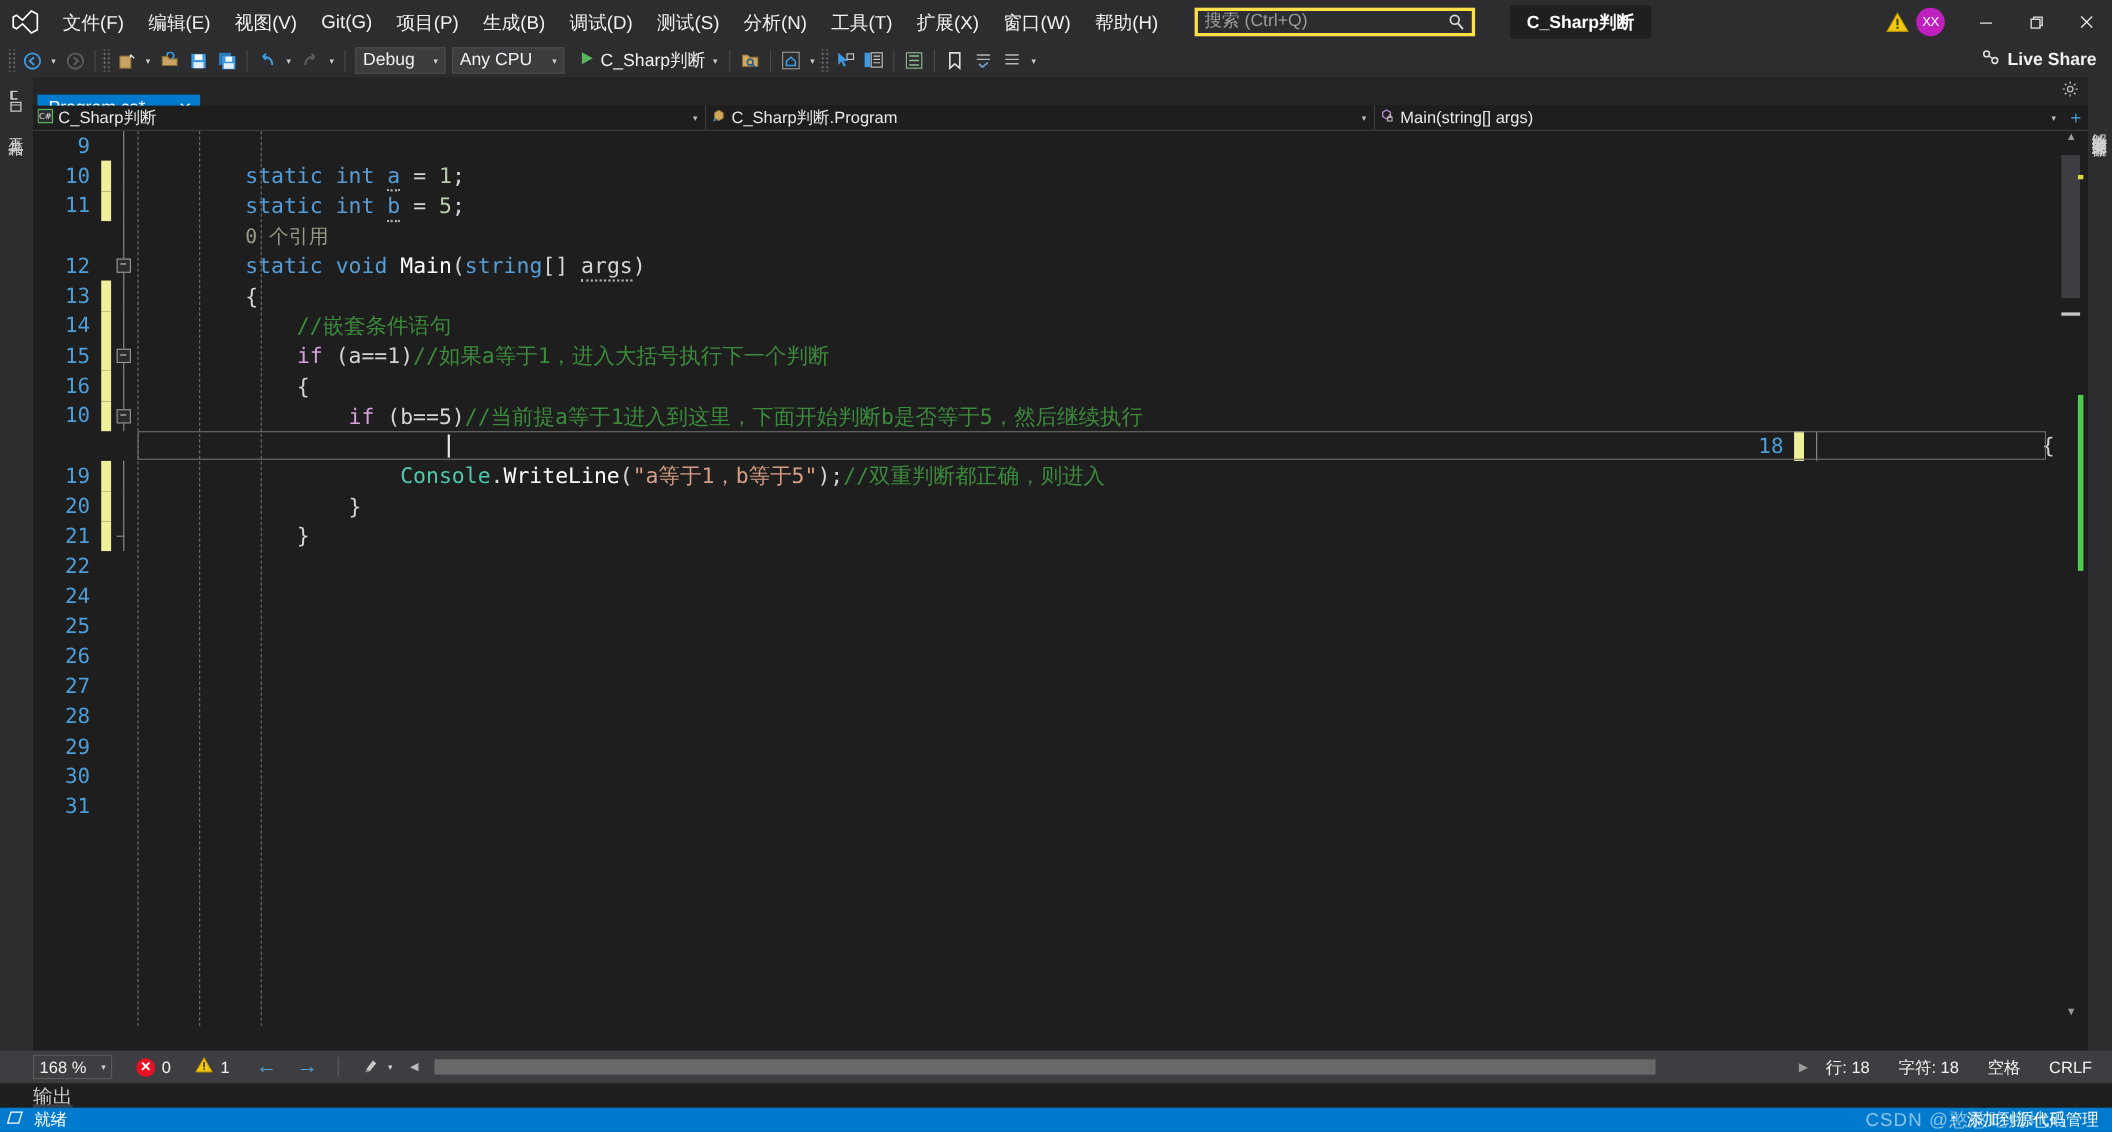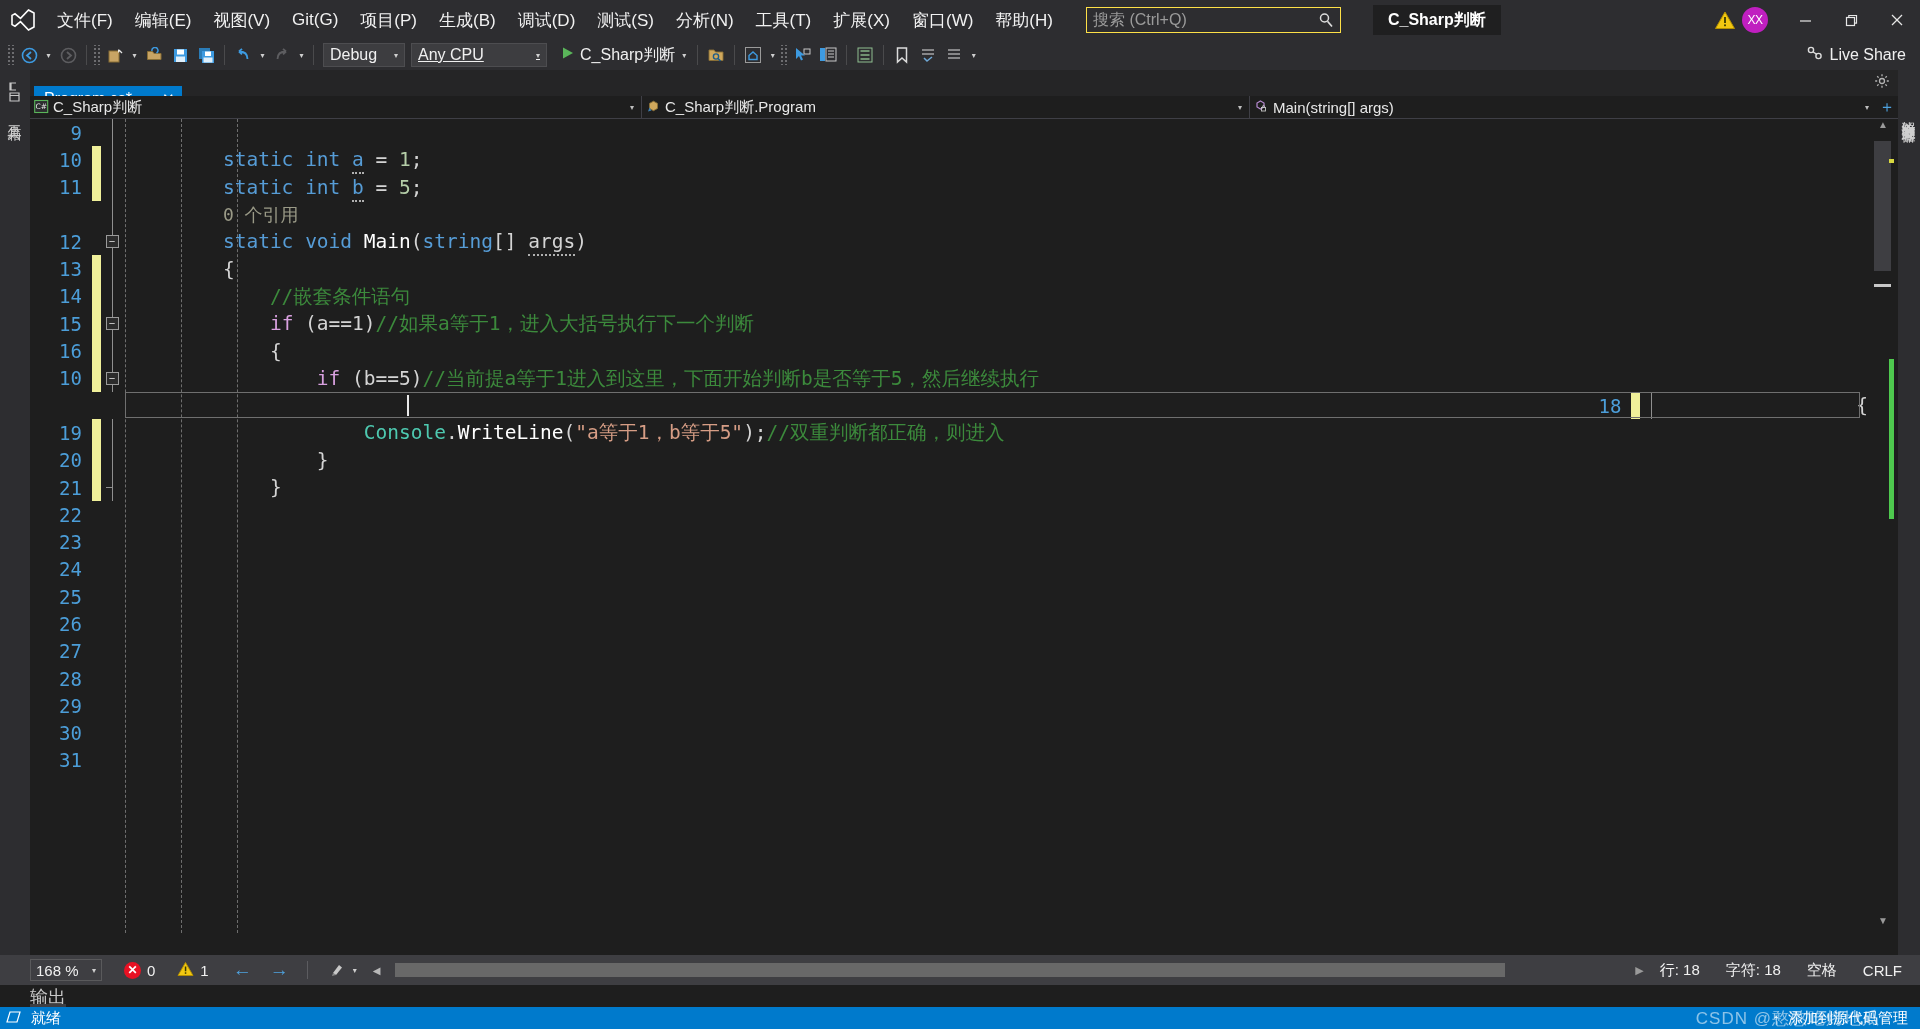--- a/index.html
+++ b/index.html
@@ -18,21 +18,21 @@
     position: relative;
   }
   .vs-logo { width: 46px; height: 40px; display: flex; align-items: center; justify-content: center; }
   .menu-items { display: flex; align-items: center; height: 40px; }
   .menu-item {
     color: #f1f1f1; font-size: 17px; padding: 0 11px; height: 40px;
     display: flex; align-items: center; white-space: nowrap; cursor: default;
   }
   .search-box {
     margin-left: 22px; width: 255px; height: 26px; background: #2d2d30;
-    border: 1px solid #fde047; display: flex; align-items: center;
+    border: 3px solid #fde047; display: flex; align-items: center;
     padding: 0 6px; position: relative;
   }
   .search-box input {
     flex: 1; background: transparent; border: none; outline: none;
     color: #bfbfbf; font-size: 16px; font-family: "Liberation Sans", sans-serif;
   }
   .search-box input::placeholder { color: #9b9b9b; }
   .search-ico { width: 16px; height: 16px; color: #dcdcdc; }
   .sln-chip {
     margin-left: 32px; background: #1f1f20; color: #fff; font-size: 16px;
@@ -63,21 +63,21 @@
     height: 24px; background: #3d3d40; border: 1px solid #4d4d50; color: #f0f0f0;
     font-size: 16px; display: flex; align-items: center; padding: 0 6px;
     justify-content: space-between;
   }
   .combo .cv { white-space: nowrap; overflow: hidden; }
   .combo .ca { color: #cfcfcf; font-size: 8px; margin-left: 8px; }
   .run-btn { display: flex; align-items: center; height: 24px; padding: 0 6px; }
   .run-label { color: #f0f0f0; font-size: 16px; margin-left: 6px; white-space: nowrap; }
   .live-share {
     position: absolute; right: 14px; display: flex; align-items: center; gap: 7px;
-    color: #f0f0f0; font-size: 16px;
+    color: #f0f0f0; font-size: 16px; font-weight: bold;
   }
 
   
   .body-area { position: absolute; top: 70px; left: 0; right: 0; bottom: 74px; background: #1e1e1e; }
   .left-rail {
     position: absolute; left: 0; top: 0; width: 30px; bottom: 0; background: #2d2d30;
     padding-top: 12px; display: flex; flex-direction: column; align-items: center;
   }
   .rail-txt {
     writing-mode: vertical-rl; color: #d0d0d0; font-size: 14px; letter-spacing: 1px;
@@ -336,21 +336,21 @@
           <path d="M4.5 13 C4.5 7 9 5.5 13 5.5 M13 5.5 L10 2.8 M13 5.5 L10 8.4" fill="none" stroke="#5d5d60" stroke-width="1.8"></path>
         </svg>
     </div>
     <div class="tb-caret">▾</div>
     <div class="tb-sep"></div>
 
     <div class="combo" style="width:82px;margin-left:4px;">
       <span class="cv">Debug</span>
       <span class="ca">▾</span>
     </div>
-    <div class="combo" style="width:136px;margin-left:6px;text-decoration:underline;">
+    <div class="combo" style="width:102px;margin-left:6px;">
       <span class="cv">Any CPU</span>
       <span class="ca">▾</span>
     </div>
 
     <div class="run-btn" style="margin-left:8px;">
       <span>
         <svg width="13" height="14" viewBox="0 0 13 14">
             <path d="M2 1.5 L12 7 L2 12.5 Z" fill="#5ab55a"></path>
           </svg>
       </span>
@@ -602,21 +602,20 @@
         </div>
 
         <div class="line">
           <span class="lnum">21</span>
           <span class="chgbar chg-yellow"></span>
           <span class="gut-line"><span class="gut-vline"></span><span style="position:absolute;left:5px;top:13px;width:7px;height:1px;background:#8f8f8f;"></span></span>
           <span class="codetext pun">            }</span>
         </div>
 
         <div class="line"><span class="lnum">22</span><span class="chgbar"></span><span class="gut-line"></span><span class="codetext"></span></div>
-        <div class="line"><span class="lnum">23</span><span class="chgbar"></span><span class="gut-line"></span><span class="codetext"></span></div>
         <div class="line"><span class="lnum">24</span><span class="chgbar"></span><span class="gut-line"></span><span class="codetext"></span></div>
         <div class="line"><span class="lnum">25</span><span class="chgbar"></span><span class="gut-line"></span><span class="codetext"></span></div>
         <div class="line"><span class="lnum">26</span><span class="chgbar"></span><span class="gut-line"></span><span class="codetext"></span></div>
         <div class="line"><span class="lnum">27</span><span class="chgbar"></span><span class="gut-line"></span><span class="codetext"></span></div>
         <div class="line"><span class="lnum">28</span><span class="chgbar"></span><span class="gut-line"></span><span class="codetext"></span></div>
         <div class="line"><span class="lnum">29</span><span class="chgbar"></span><span class="gut-line"></span><span class="codetext"></span></div>
         <div class="line"><span class="lnum">30</span><span class="chgbar"></span><span class="gut-line"></span><span class="codetext"></span></div>
         <div class="line"><span class="lnum">31</span><span class="chgbar"></span><span class="gut-line"></span><span class="codetext"></span></div>
       </div>
 

